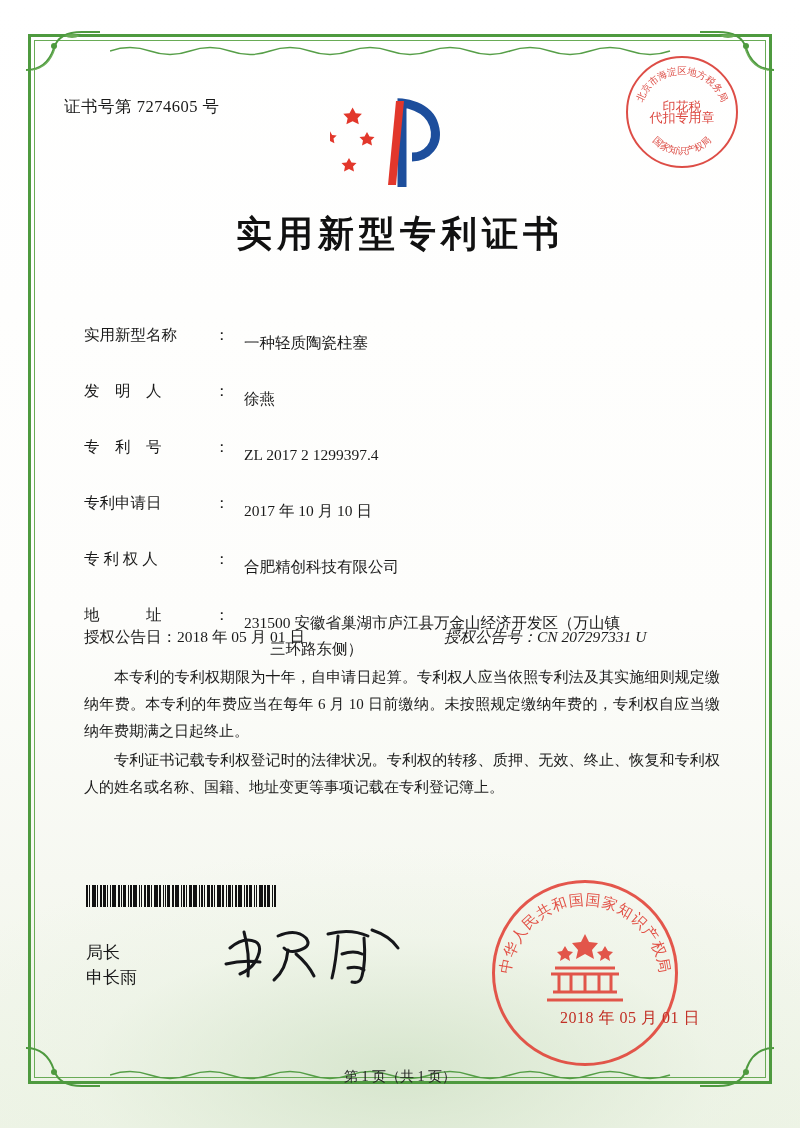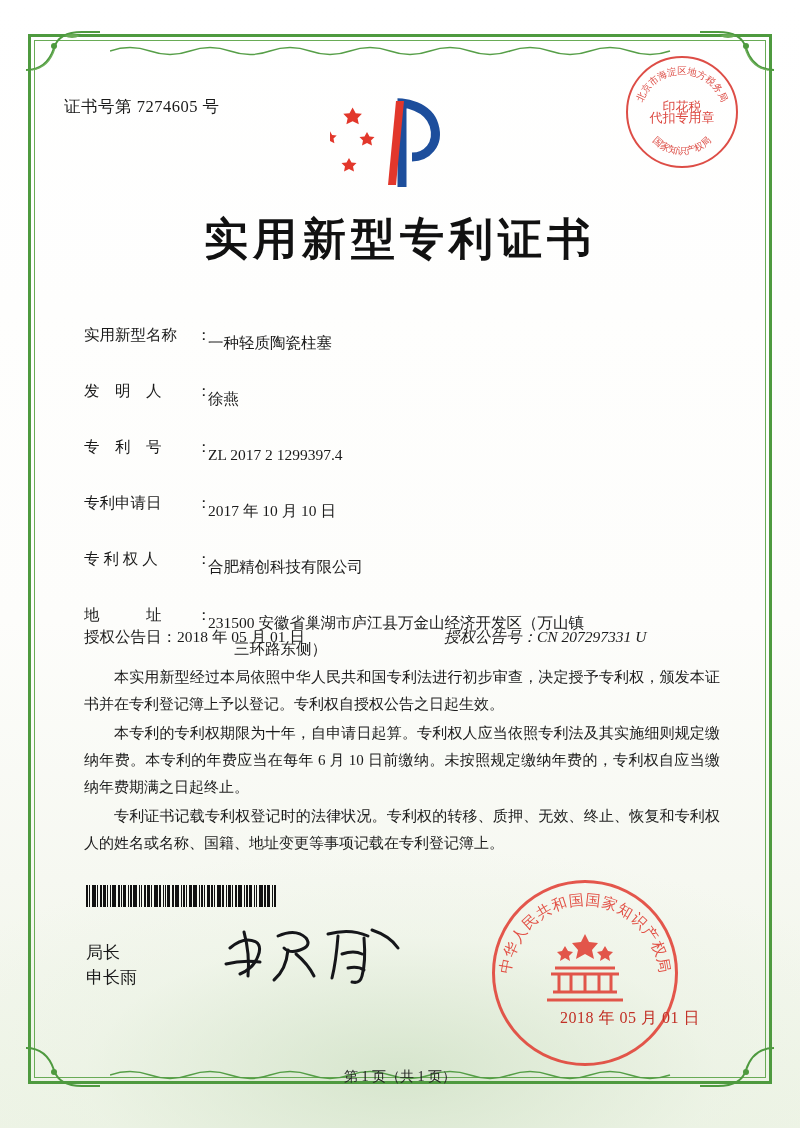--- a/index.html
+++ b/index.html
@@ -102,40 +102,41 @@
     color: #d8342c;
     opacity: .9;
   }
   .seal-top .arc text { font-size: 9.5px; font-family: "DejaVu Serif", serif; }
 
   .title {
     position: absolute;
     left: 0; right: 0;
     top: 210px;
     text-align: center;
-    font-size: 44px;
+    font-size: 36px;
     font-weight: bold;
     letter-spacing: 5px;
     font-family: "DejaVu Serif", "Liberation Serif", serif;
     color: #111;
   }
 
   
   .fields {
     position: absolute;
     left: 84px;
     top: 322px;
     width: 640px;
     font-size: 15.5px;
     line-height: 26px;
   }
   .field-row {
     display: flex;
     align-items: flex-start;
     margin-bottom: 22px;
+    gap: 18px;
   }
   .field-label {
     width: 112px;
     flex: 0 0 112px;
     letter-spacing: 0px;
     white-space: pre;
   }
   .field-colon { width: 12px; flex: 0 0 12px; }
   .field-value { flex: 1; margin-top: 8px; }
   .field-value .line2 { display: block; margin-left: 26px; }
@@ -358,21 +359,20 @@
   <div class="grant-row">
     <div class="left">
       <span>授权公告日</span><span>：</span><span>2018 年 05 月 01 日</span>
     </div>
     <div class="right">
       <span>授权公告号</span><span>：</span><span>CN 207297331 U</span>
     </div>
   </div>
 
   <div class="body-text">
-    <p>本实用新型经过本局依照中华人民共和国专利法进行初步审查，决定授予专利权，颁发本证书并在专利登记簿上予以登记。专利权自授权公告之日起生效。</p>
     <p>本专利的专利权期限为十年，自申请日起算。专利权人应当依照专利法及其实施细则规定缴纳年费。本专利的年费应当在每年 6 月 10 日前缴纳。未按照规定缴纳年费的，专利权自应当缴纳年费期满之日起终止。</p>
     <p>专利证书记载专利权登记时的法律状况。专利权的转移、质押、无效、终止、恢复和专利权人的姓名或名称、国籍、地址变更等事项记载在专利登记簿上。</p>
   </div>
 
   <div class="barcode">
     <i style="width:2px"></i><i style="width:1px"></i><i style="width:4px"></i><i style="width:1px"></i><i style="width:2px"></i><i style="width:3px"></i><i style="width:1px"></i><i style="width:1px"></i><i style="width:4px"></i><i style="width:2px"></i><i style="width:1px"></i><i style="width:3px"></i><i style="width:1px"></i><i style="width:2px"></i><i style="width:4px"></i><i style="width:1px"></i><i style="width:1px"></i><i style="width:2px"></i><i style="width:3px"></i><i style="width:1px"></i><i style="width:4px"></i><i style="width:2px"></i><i style="width:1px"></i><i style="width:1px"></i><i style="width:3px"></i><i style="width:2px"></i><i style="width:4px"></i><i style="width:1px"></i><i style="width:2px"></i><i style="width:1px"></i><i style="width:3px"></i><i style="width:4px"></i><i style="width:1px"></i><i style="width:2px"></i><i style="width:1px"></i><i style="width:3px"></i><i style="width:2px"></i><i style="width:1px"></i><i style="width:4px"></i><i style="width:2px"></i><i style="width:1px"></i><i style="width:3px"></i><i style="width:1px"></i><i style="width:2px"></i><i style="width:4px"></i><i style="width:1px"></i><i style="width:2px"></i><i style="width:3px"></i><i style="width:1px"></i><i style="width:1px"></i><i style="width:4px"></i><i style="width:2px"></i><i style="width:3px"></i><i style="width:1px"></i><i style="width:2px"></i>
   </div>
 
   <div class="sig-block">
     <div>局长</div>

